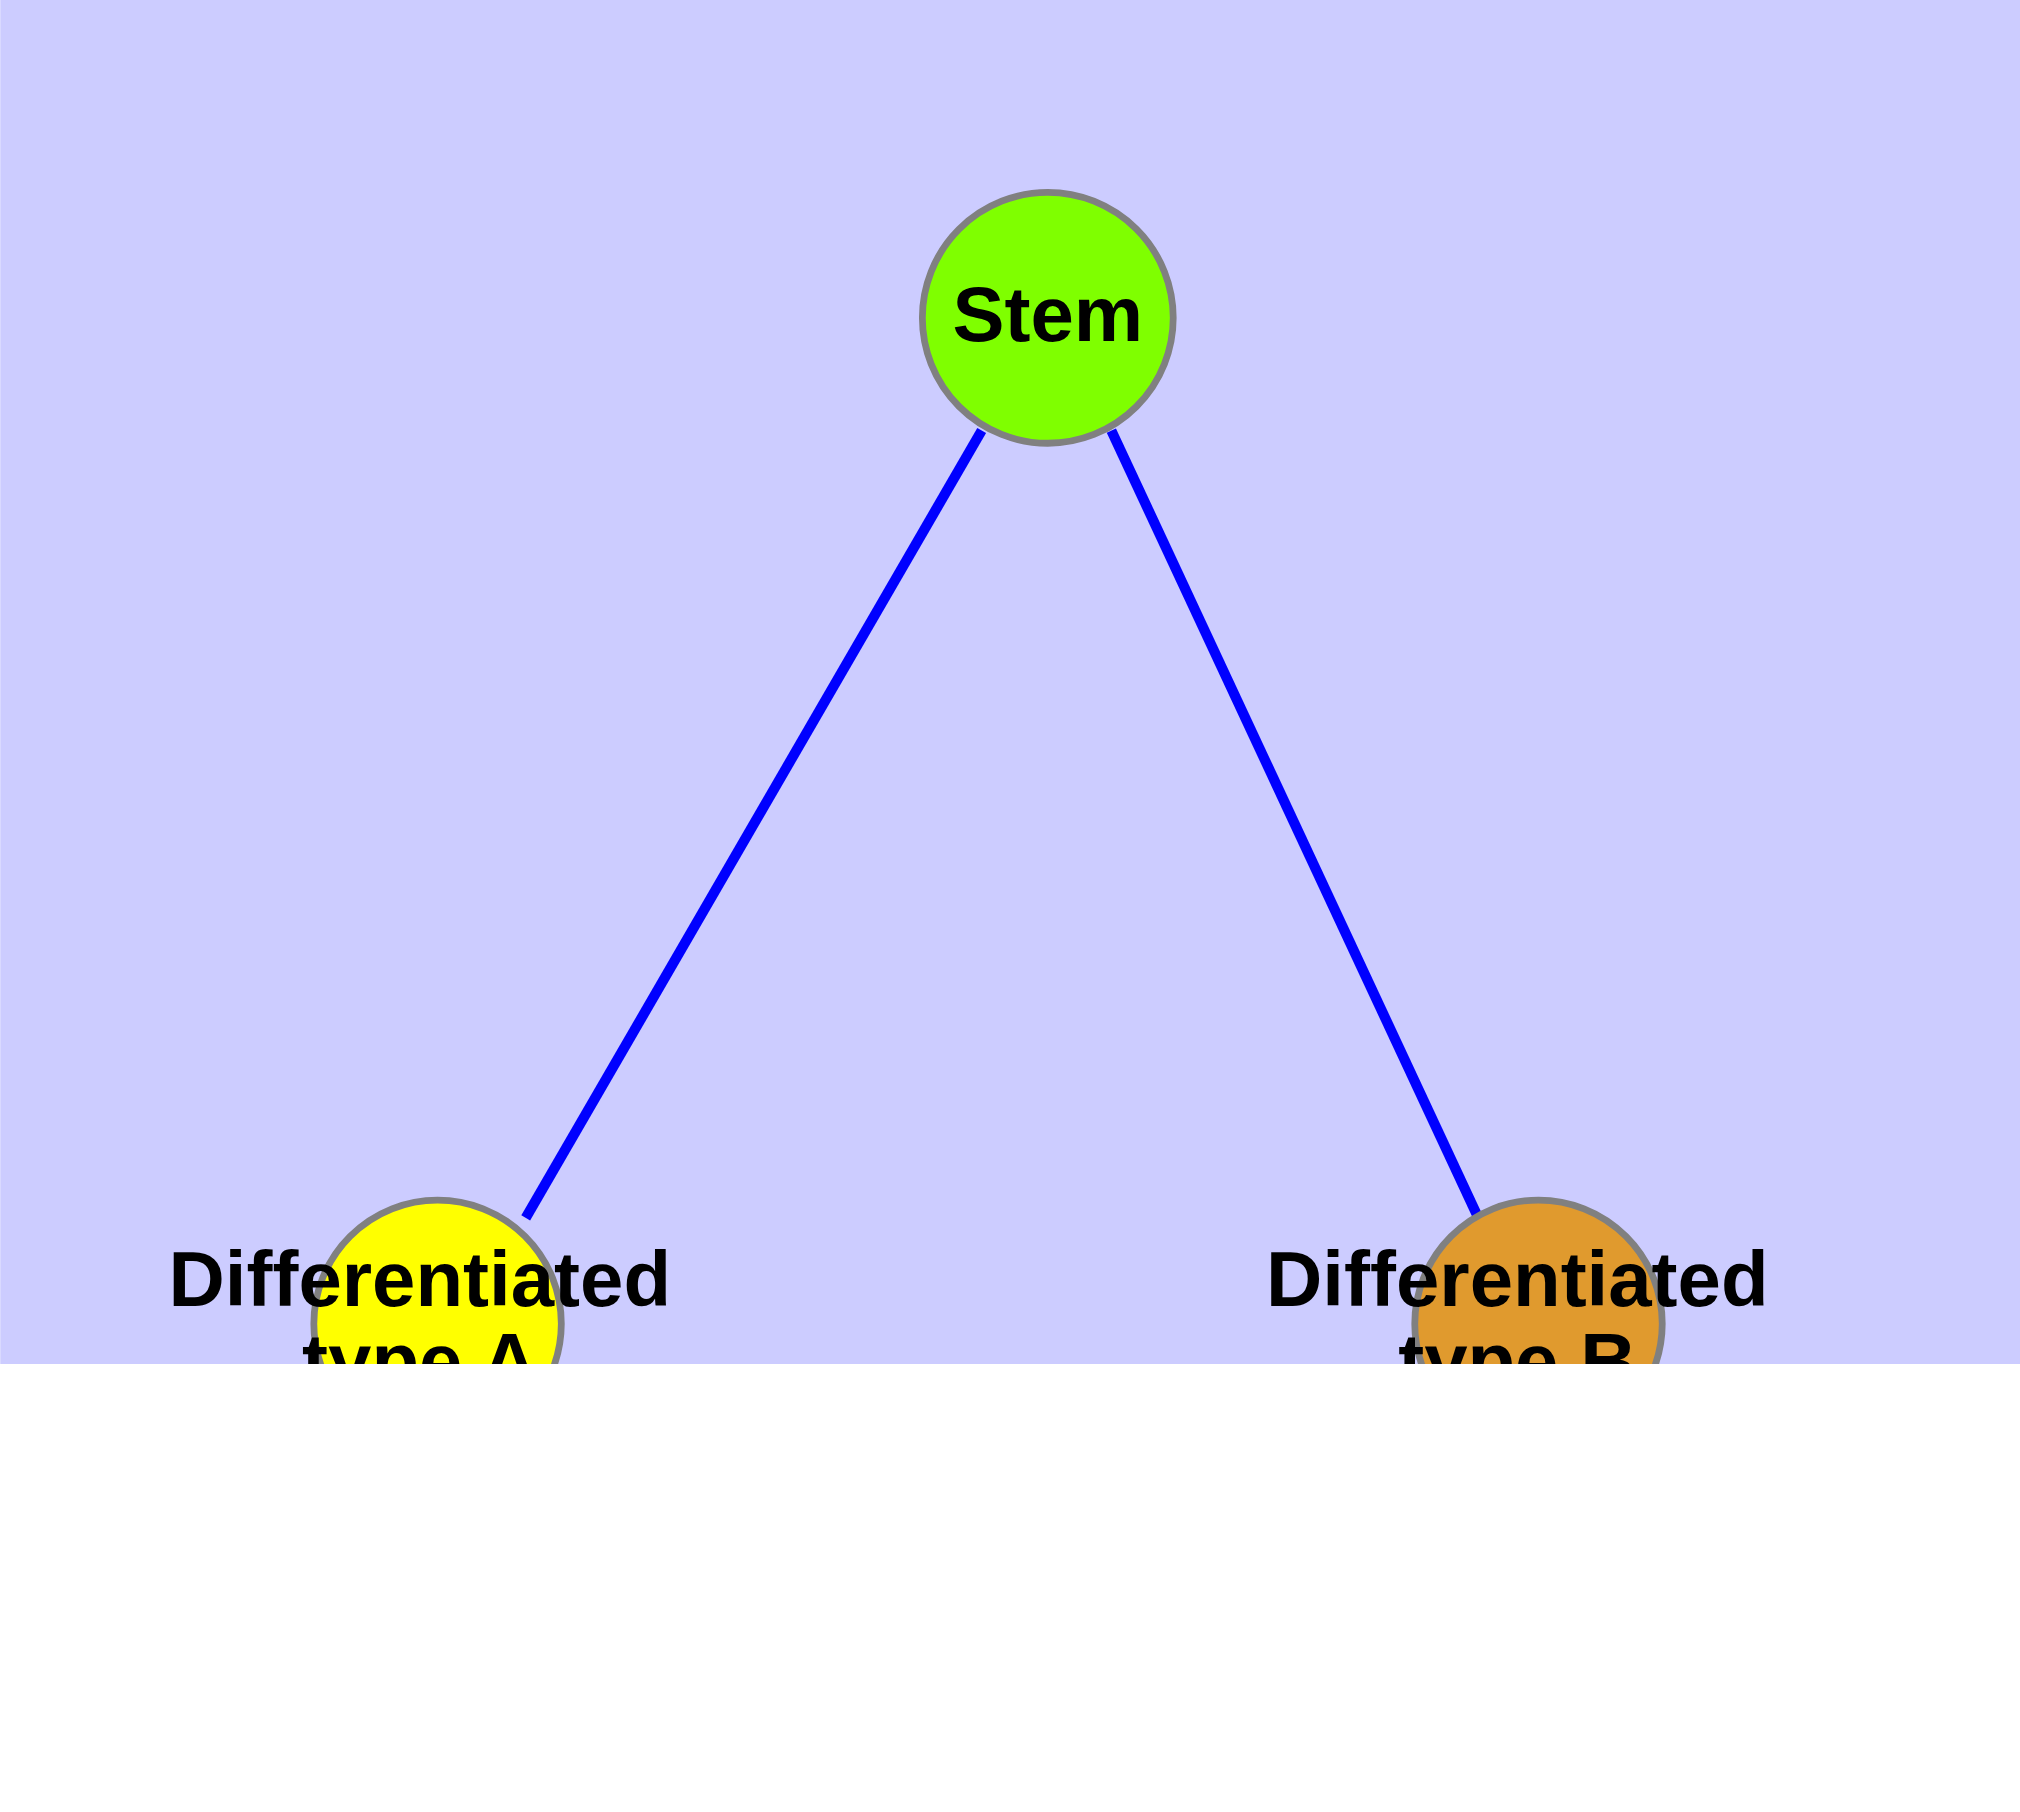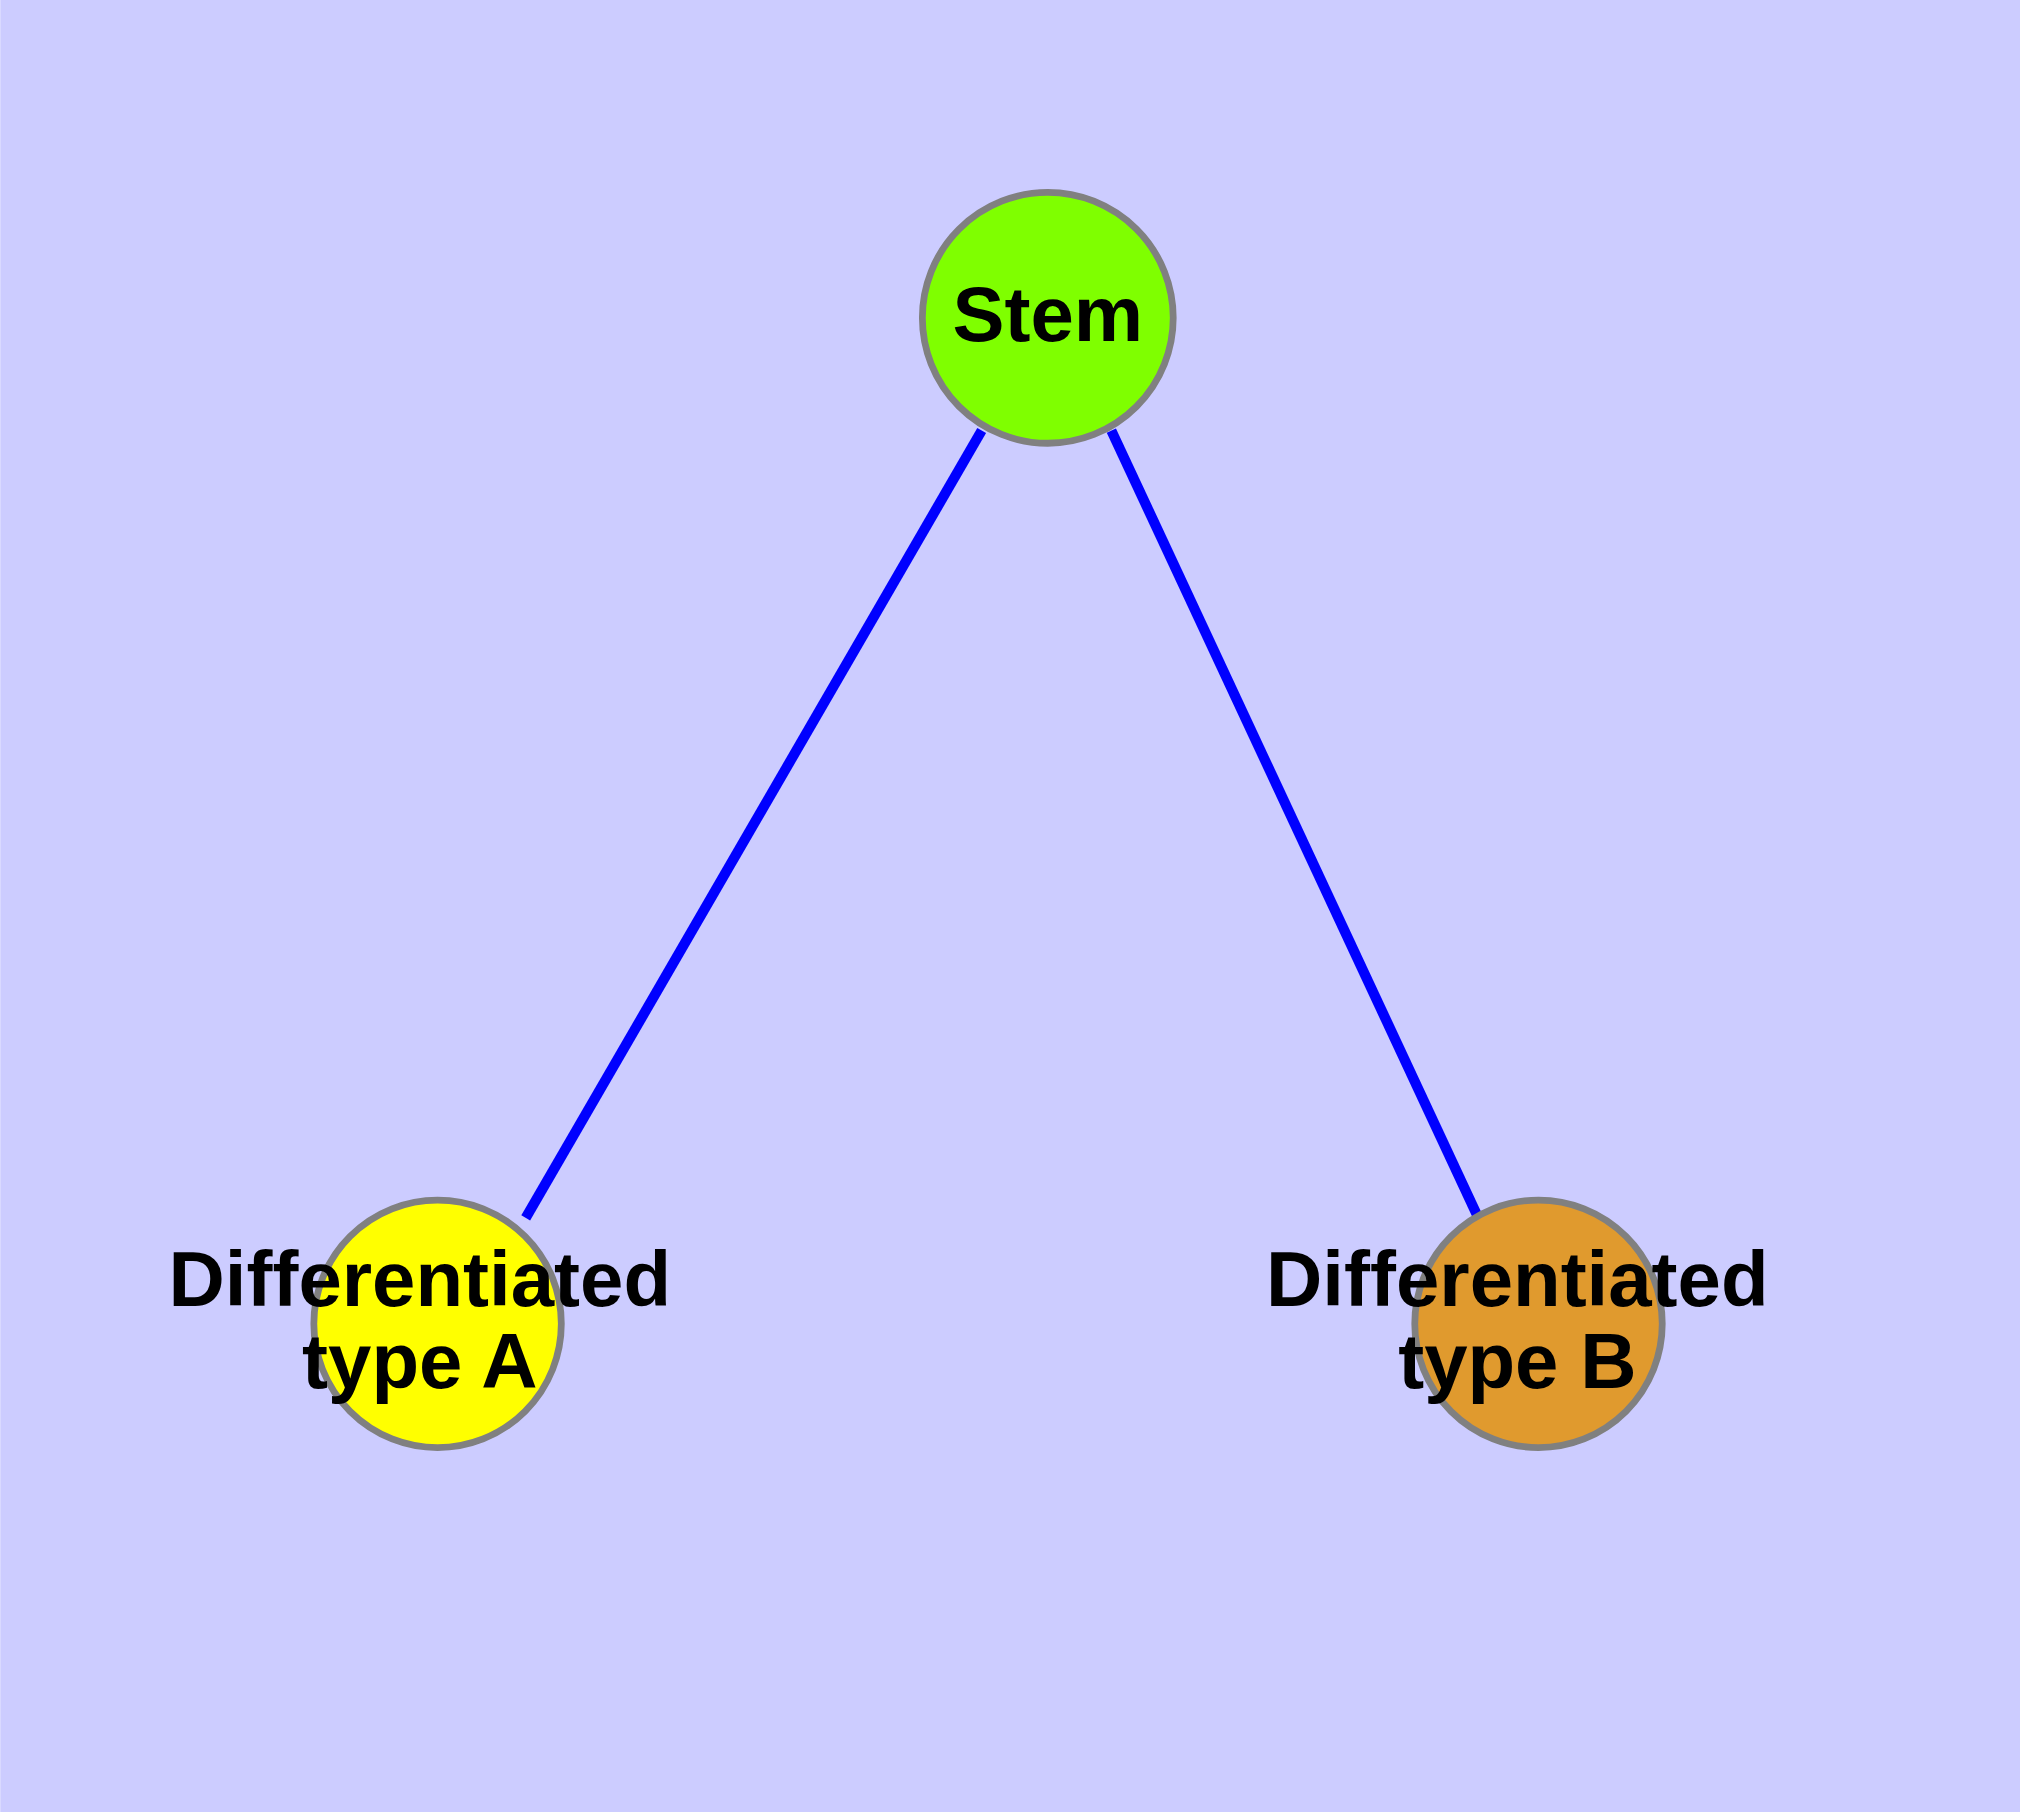--- a/index.html
+++ b/index.html
@@ -27,21 +27,21 @@
     font-weight: bold;
     fill: #000000;
     text-anchor: middle;
     dominant-baseline: alphabetic;
     white-space: pre;
   }
 </style>
 </head>
 <body>
 
-<div id="canvas" style="width: 2021px; height: 1812px;">
+<div id="canvas" style="width: 2021px; height: 1364px;">
   <svg id="graph-svg" viewBox="0 0 2384 2138" style="width: 2021px; height: 1812px;">
 
     <rect id="bg-rect" x="0" y="0" width="2384" height="2138" fill="#ccccff"></rect>
 
     <g id="edges-group">
         <line x1="1158" y1="508" x2="620" y2="1437" stroke="#0000ff" stroke-width="12" stroke-linecap="butt"></line>
         <line x1="1311" y1="508" x2="1744" y2="1437" stroke="#0000ff" stroke-width="12" stroke-linecap="butt"></line>
       </g>
 
     <g id="nodes-group">

